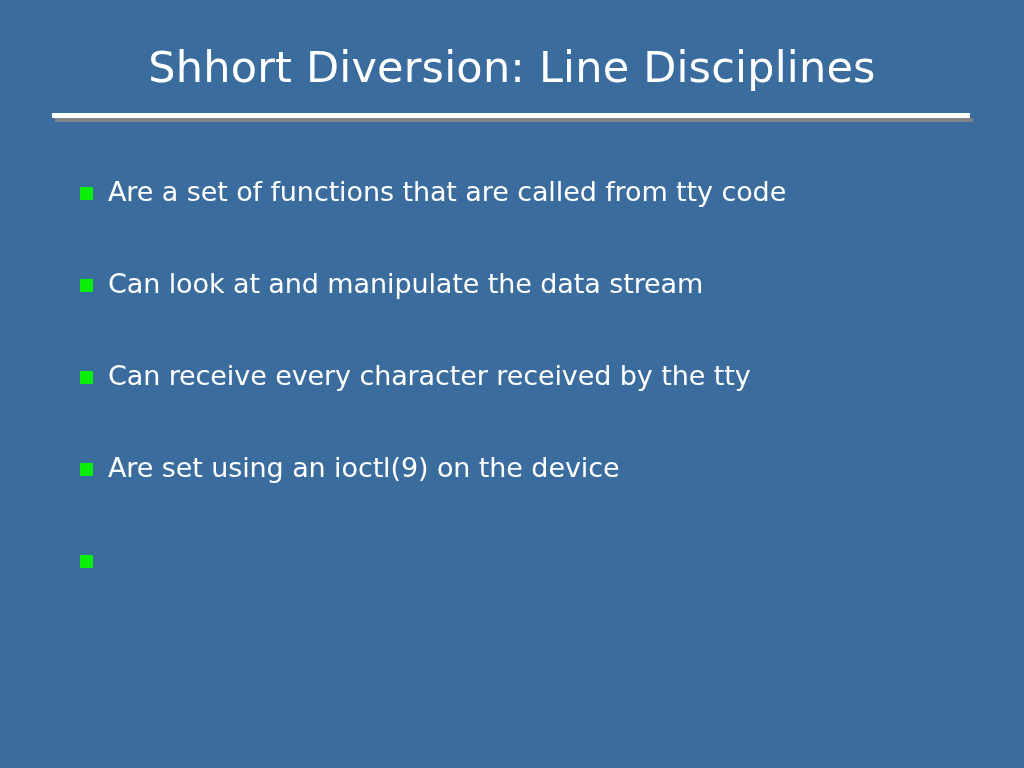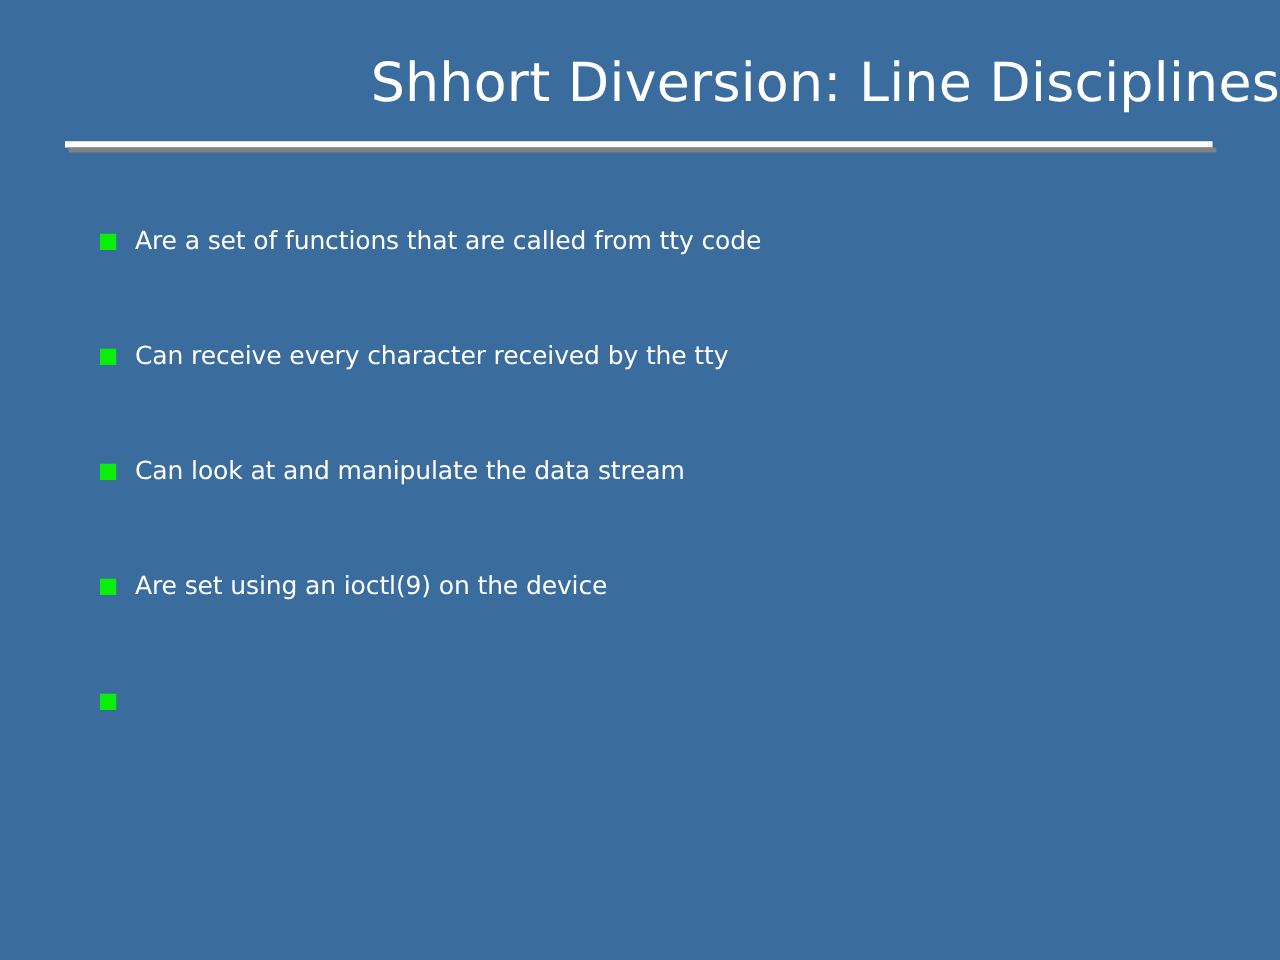--- a/index.html
+++ b/index.html
@@ -21,21 +21,21 @@
     background: #3a6c9e;
     box-sizing: border-box;
   }
 
   
   #title-block {
     position: absolute;
     left: 0;
     top: 46px;
     width: 1024px;
-    text-align: right;
+    text-align: center;
   }
 
   #slide-title {
     display: inline-block;
     color: #ffffff;
     font-family: "DejaVu Sans", "Liberation Sans", sans-serif;
     font-size: 43px;
     font-weight: normal;
     line-height: 1.0;
     letter-spacing: 0.2px;
@@ -85,21 +85,21 @@
     top: 12px;
     width: 13px;
     height: 13px;
     background: #0aee0a;
   }
 
   .bullet-text {
     display: block;
     color: #ffffff;
     font-family: "DejaVu Sans", "Liberation Sans", sans-serif;
-    font-size: 20px;
+    font-size: 27px;
     font-weight: normal;
     line-height: 34px;
     white-space: nowrap;
     letter-spacing: -0.1px;
   }
 </style>
 </head>
 <body>
 
 <div id="slide" style="background: rgb(58, 108, 158);">
@@ -113,26 +113,26 @@
 
   <ul id="bullet-list">
 
     <li class="bullet-row">
       <span class="bullet-marker" style="background: rgb(10, 238, 10);"></span>
       <span class="bullet-text" style="color: rgb(255, 255, 255);">Are a set of functions that are called from tty code</span>
     </li>
 
     <li class="bullet-row">
       <span class="bullet-marker" style="background: rgb(10, 238, 10);"></span>
-      <span class="bullet-text" style="color: rgb(255, 255, 255);">Can receive every character received by the tty</span>
+      <span class="bullet-text" style="color: rgb(255, 255, 255);">Can look at and manipulate the data stream</span>
     </li>
 
     <li class="bullet-row">
       <span class="bullet-marker" style="background: rgb(10, 238, 10);"></span>
-      <span class="bullet-text" style="color: rgb(255, 255, 255);">Can look at and manipulate the data stream</span>
+      <span class="bullet-text" style="color: rgb(255, 255, 255);">Can receive every character received by the tty</span>
     </li>
 
     <li class="bullet-row">
       <span class="bullet-marker" style="background: rgb(10, 238, 10);"></span>
       <span class="bullet-text" style="color: rgb(255, 255, 255);">Are set using an ioctl(9) on the device</span>
     </li>
 
     <li class="bullet-row">
       <span class="bullet-marker" style="background: rgb(10, 238, 10);"></span>
     </li>

